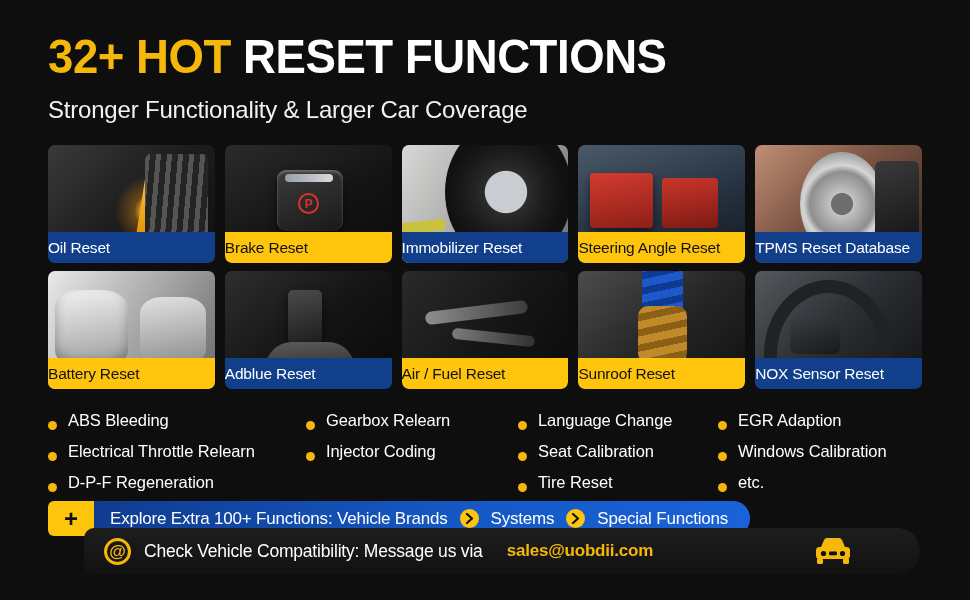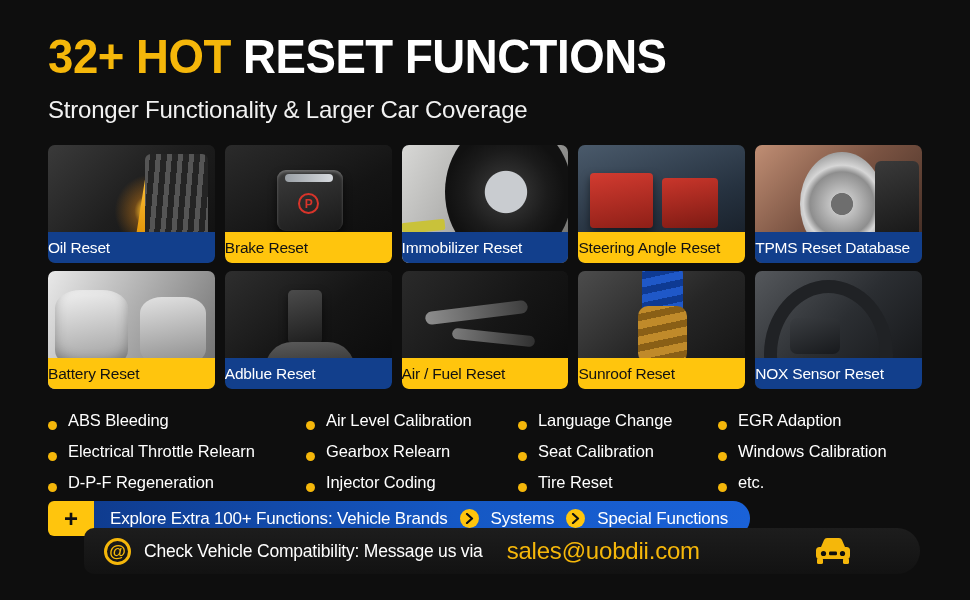--- a/index.html
+++ b/index.html
@@ -96,21 +96,21 @@
   }
   .at-icon {
     width:27px; height:27px; border-radius:50%;
     border:3px solid #f5b70a; color:#f5b70a;
     display:flex; align-items:center; justify-content:center;
     font-size:17px; font-weight:bold; flex:0 0 27px;
     line-height:1;
   }
   .email-text { font-size:17.5px; color:#ffffff; letter-spacing:-0.2px; }
   .email-addr {
-    font-size:24px; font-weight:normal; color:#f5b70a;
+    font-size:17px; font-weight:bold; color:#f5b70a;
     margin-left:11px; letter-spacing:-0.2px;
   }
   .car-icon { position:absolute; left:726px; top:8px; }
 
   
   .ph { position:absolute; inset:0; }
 
   
   .ph-oil { background:
       radial-gradient(circle at 62% 56%, rgba(255,190,40,.95) 0 7%, rgba(255,150,20,.35) 14%, transparent 30%),
@@ -278,24 +278,20 @@
       <div class="bitem">
         <span class="dot"></span>
         <span>Electrical Throttle Relearn</span>
       </div>
       <div class="bitem">
         <span class="dot"></span>
         <span>D-P-F Regeneration</span>
       </div>
     </div>
     <div class="bcol">
-      <div class="bitem">
-        <span class="dot"></span>
-        <span>Air Level Calibration</span>
-      </div>
       <div class="bitem">
         <span class="dot"></span>
         <span>Gearbox Relearn</span>
       </div>
       <div class="bitem">
         <span class="dot"></span>
         <span>Injector Coding</span>
       </div>
     </div>
     <div class="bcol">

